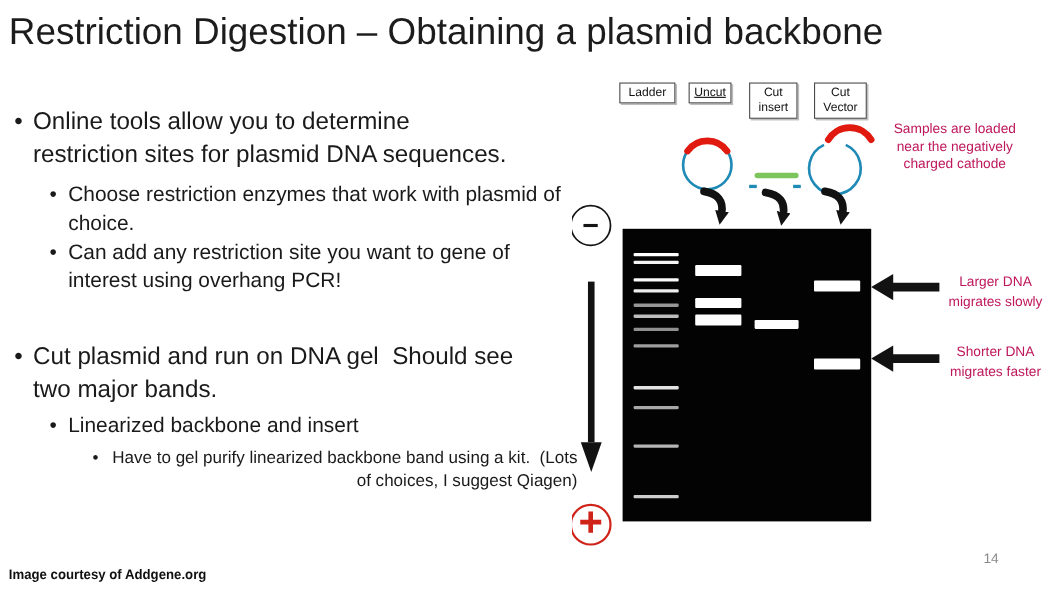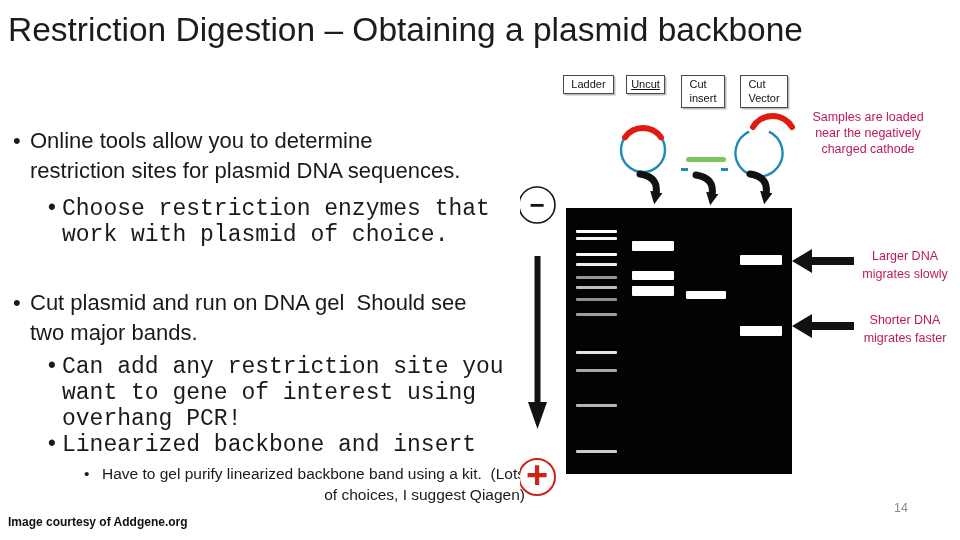--- a/index.html
+++ b/index.html
@@ -6,34 +6,34 @@
   .slide{position:relative;width:960px;height:540px;background:#ffffff;overflow:hidden;
          font-family:"Liberation Sans",sans-serif;color:#1a1a1a;padding-left:44px;}
   
   .title{position:absolute;left:8px;top:8px;width:945px;font-size:34px;line-height:1.25;
          font-weight:400;color:#1c1c1c;transform:scaleX(0.985);transform-origin:left top;
          white-space:nowrap;}
   
   .content{position:absolute;left:10px;top:95px;width:515px;}
   .li{position:relative;}
   .li::before{content:"•";position:absolute;color:#1a1a1a;}
-  .li1{font-size:22px;line-height:30px;padding-left:20px;max-width:440px;margin-top:31px;}
+  .li1{font-size:22px;line-height:30px;padding-left:20px;max-width:440px;}
   .li1::before{left:3px;}
-  .li2{font-size:23px;line-height:26px;padding-left:52px;max-width:467px;font-family:Liberation Mono, monospace;}
+  .li2{font-size:19px;line-height:26px;padding-left:52px;max-width:467px;}
   .li2::before{left:35px;}
   .li3{font-size:15.5px;line-height:21px;padding-left:90px;max-width:462px;text-align:right;}
   .li3::before{left:74px;}
   .mb10{margin-bottom:10px;}
   .mt40{margin-top:40px;}
   .mb6{margin-bottom:6px;}
   .mb5{margin-bottom:5px;}
   
   .panel{position:absolute;left:520px;top:70px;width:440px;height:445px;}
   .lane-label{position:absolute;border:1px solid #4a4a4a;background:#fff;box-shadow:1.5px 1.5px 0 #bdbdbd;
-              font-size:11px;line-height:13.5px;text-align:left;white-space:pre-line;color:#111;
+              font-size:11px;line-height:13.5px;text-align:center;white-space:pre-line;color:#111;
               display:flex;align-items:center;justify-content:center;}
   .gel{position:absolute;left:46px;top:138px;width:226px;height:266px;background:#030303;}
   .band{position:absolute;border-radius:1px;}
   .note{position:absolute;text-align:center;color:#be185d;}
   .samples-note{left:288px;top:39px;width:120px;font-size:12.5px;line-height:16px;}
   .arrow-label-1{left:333px;top:177px;width:104px;font-size:12.5px;line-height:18px;}
   .arrow-label-2{left:333px;top:241px;width:104px;font-size:12.5px;line-height:18px;}
   .overlay{position:absolute;left:0;top:0;width:440px;height:445px;}
   
   .credit{position:absolute;left:8px;top:515px;font-size:12.5px;font-weight:bold;color:#111;
@@ -43,22 +43,22 @@
 </head>
 <body>
 
 <div class="slide">
 
   <div class="title">Restriction Digestion – Obtaining a plasmid backbone</div>
 
   <div class="content">
     <div class="li li1 mb10">Online tools allow you to determine restriction sites for plasmid DNA sequences.</div>
     <div class="li li2">Choose restriction enzymes that work with plasmid of choice.</div>
+    <div class="li li2">Can add any restriction site you want to gene of interest using overhang PCR!</div>
     <div class="li li1 mt40 mb6">Cut plasmid and run on DNA gel&nbsp; Should see two major bands.</div>
-    <div class="li li2">Can add any restriction site you want to gene of interest using overhang PCR!</div>
     <div class="li li2 mb5">Linearized backbone and insert</div>
     <div class="li li3">Have to gel purify linearized backbone band using a kit.&nbsp; (Lots of choices, I suggest Qiagen)</div>
   </div>
 
   <div class="panel">
 
     <div class="lane-label" style="left:43px;top:5px;width:49px;height:17px;">Ladder</div>
     <div class="lane-label" style="left:106px;top:5px;width:37px;height:17px;text-decoration:underline;">Uncut</div>
     <div class="lane-label" style="left:161px;top:5px;width:42px;height:31px;">Cut
 insert</div>

